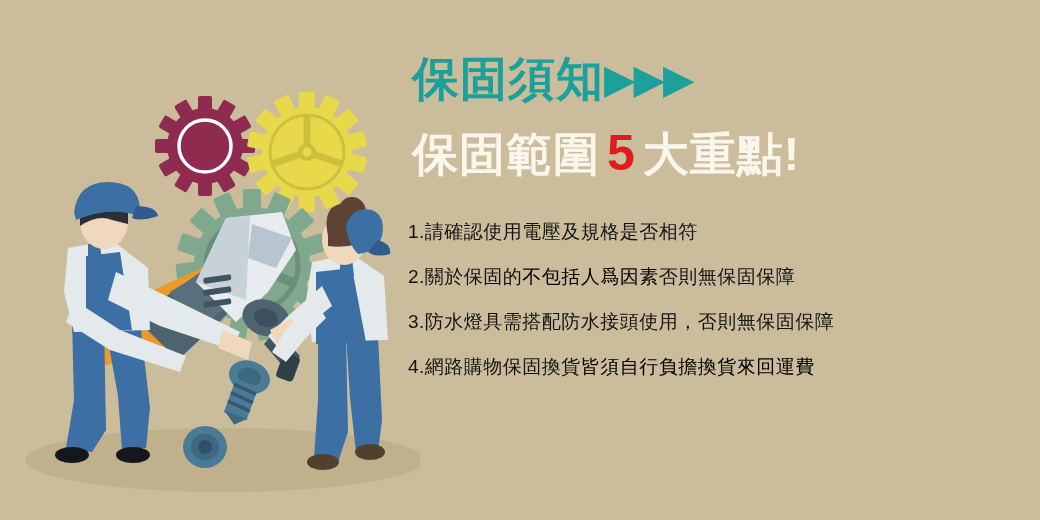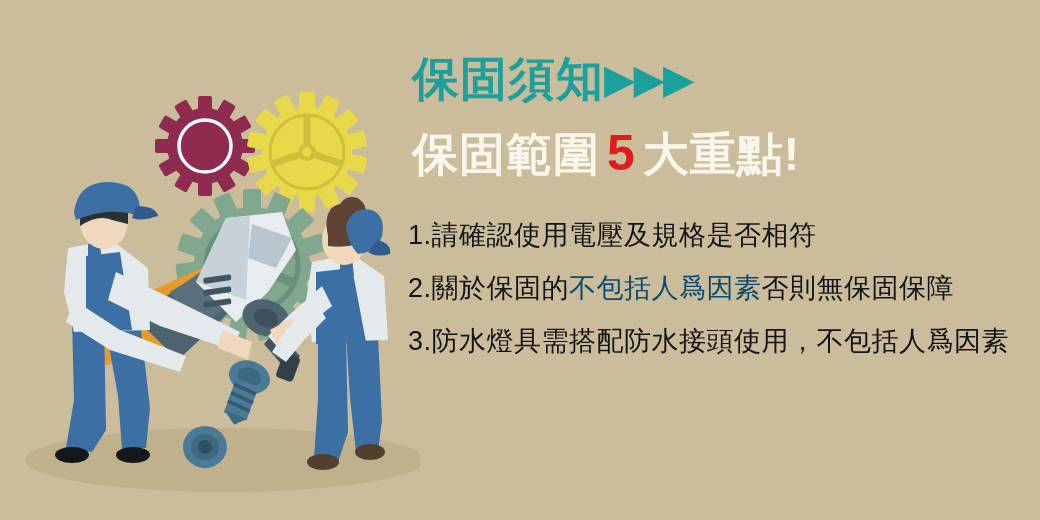--- a/index.html
+++ b/index.html
@@ -68,29 +68,29 @@
     padding: 0 7px;
   }
 
   .list {
     position: absolute;
     left: 0;
     top: 222px;
     width: 632px;
   }
   .list-item {
-    font-size: 27px;
+    font-size: 19px;
     line-height: 1;
     color: #141414;
     white-space: nowrap;
     margin-bottom: 26px;
     letter-spacing: 0.5px;
   }
   .list-item .idx { margin-right: 0px; }
-  .em-red { color: #0c4a6e; }
+  .em-red { color: #000000; }
 </style>
 </head>
 <body style="background: rgb(203, 189, 155);">
 
 <div id="page" style="background: rgb(203, 189, 155);">
 
   <div id="illustration">
     <svg viewBox="0 0 420 520" width="420" height="520" xmlns="http://www.w3.org/2000/svg">
 
       <ellipse cx="225" cy="460" rx="200" ry="32" fill="#C0B08C"></ellipse>
@@ -284,17 +284,18 @@
       <span>保固須知</span><span class="arrows">▶▶▶</span>
     </div>
 
     <div class="headline-2">
       <span>保固範圍</span><span class="num-5">5</span><span>大重點!</span>
     </div>
 
     <div class="list" id="warranty-list">
         <div class="list-item"><span class="idx">1.</span><span>請確認使用電壓及規格是否相符</span></div>
         <div class="list-item"><span class="idx">2.</span><span>關於保固的</span><span class="em-red">不包括人爲因素</span><span>否則無保固保障</span></div>
-        <div class="list-item"><span class="idx">3.</span><span>防水燈具需搭配防水接頭使用，不包括人爲因素</span></div>
+        <div class="list-item"><span class="idx">3.</span><span>防水燈具需搭配防水接頭使用，否則無保固保障</span></div>
+        <div class="list-item"><span class="idx">4.</span><span>網路購物保固換貨</span><span class="em-red">皆須自行負擔換貨來回運費</span></div>
       </div>
 
   </div>
 </div>
 
 </body></html>

